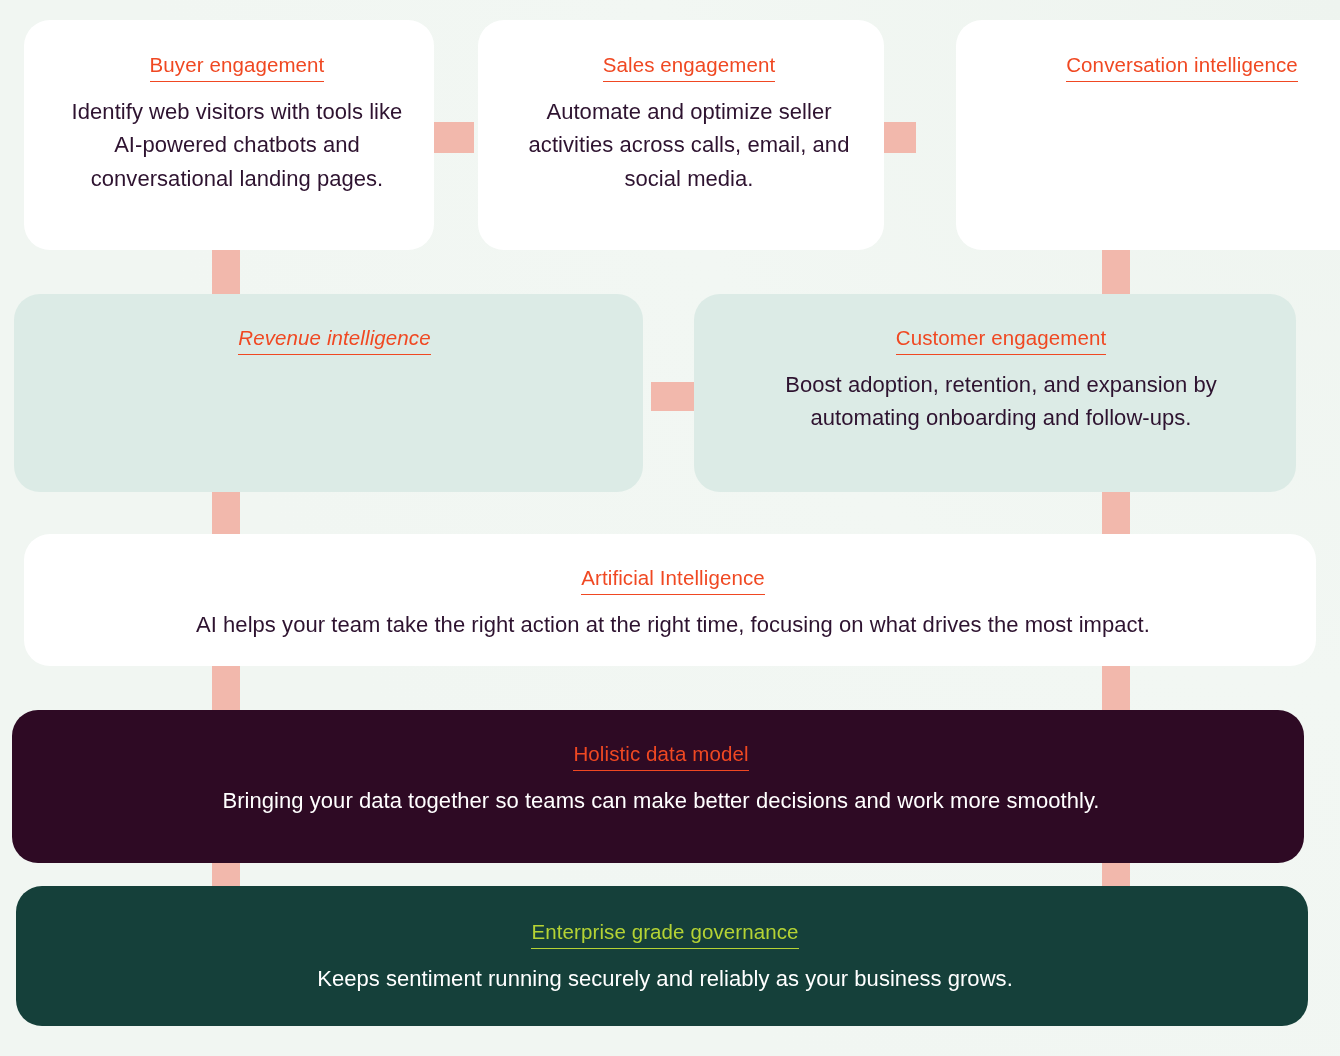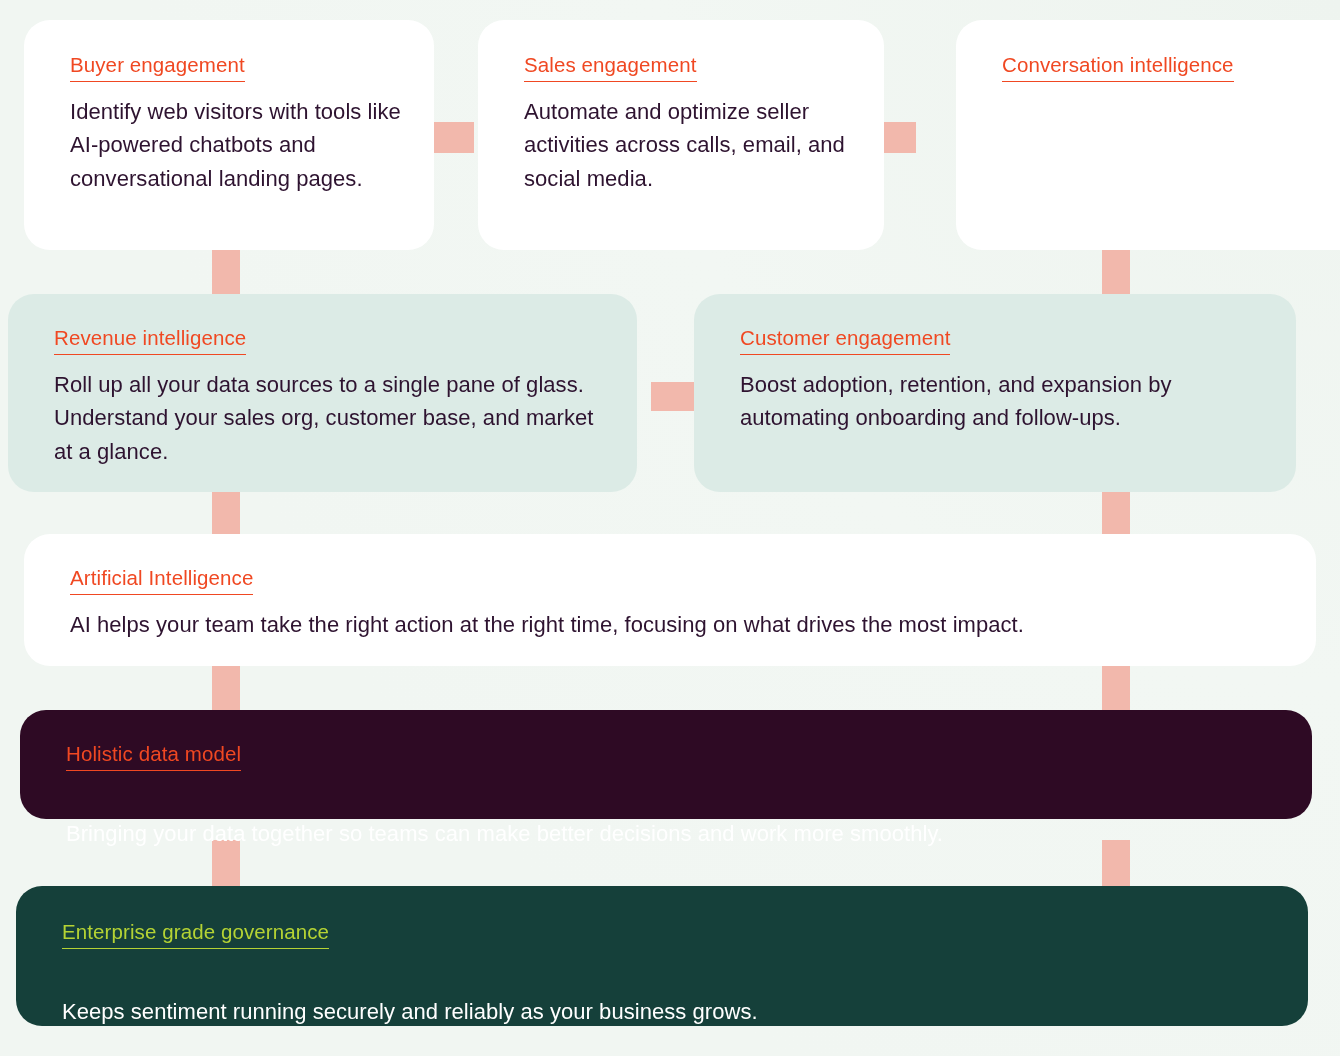--- a/index.html
+++ b/index.html
@@ -29,20 +29,21 @@
     background: #f2b8ac;
     z-index: 1;
   }
 
   
   .card {
     position: absolute;
     border-radius: 26px;
     z-index: 2;
     padding: 0;
+    text-align: center;
   }
   .card-inner {
     padding: 34px 44px 30px 46px;
   }
 
   .card.theme-white  { background: #ffffff; }
   .card.theme-mint   { background: #dcebe6; }
   .card.theme-plum   { background: #2e0a24; }
   .card.theme-forest { background: #15403a; }
 
@@ -64,43 +65,43 @@
 
   .card-body {
     margin: 0;
     font-size: 22px;
     font-weight: 400;
     line-height: 1.54;
     color: #2e1330;
     letter-spacing: 0.05px;
   }
   .theme-plum .card-body,
-  .theme-forest .card-body { color: #ffffff; margin-top: 33px; }
+  .theme-forest .card-body { color: #ffffff; }
 
   
   #card-buyer-engagement        { left: 24px;  top: 20px;  width: 410px; height: 230px; }
   #card-sales-engagement        { left: 478px; top: 20px;  width: 406px; height: 230px; }
   #card-conversation-intelligence { left: 912px; top: 20px; width: 436px; height: 230px; margin-left: 44px; }
 
   #card-buyer-engagement .card-inner,
   #card-sales-engagement .card-inner,
   #card-conversation-intelligence .card-inner { padding: 33px 30px 22px 46px; }
 
   
-  #card-revenue-intelligence  { left: 8px;  top: 294px; width: 629px; height: 198px; }
+  #card-revenue-intelligence  { left: 14px;  top: 294px; width: 629px; height: 198px; font-style: italic; }
   #card-customer-engagement   { left: 694px; top: 294px; width: 602px; height: 198px; }
   #card-revenue-intelligence .card-inner,
   #card-customer-engagement .card-inner { padding: 32px 34px 24px 46px; }
 
   
   #card-artificial-intelligence { left: 24px; top: 534px; width: 1292px; height: 132px; }
   #card-artificial-intelligence .card-inner { padding: 32px 40px 24px 46px; }
 
   
-  #card-holistic-data-model { left: 20px; top: 710px; width: 1292px; height: 109px; }
+  #card-holistic-data-model { left: 12px; top: 710px; width: 1292px; height: 153px; }
   #card-holistic-data-model .card-inner { padding: 32px 40px 24px 46px; }
 
   
   #card-enterprise-governance { left: 16px; top: 886px; width: 1292px; height: 140px; }
   #card-enterprise-governance .card-inner { padding: 34px 40px 26px 46px; }
 
   
   #connector-h-buyer-sales        { left: 430px;  top: 122px; width: 44px;  height: 31px; }
   #connector-h-sales-conversation { left: 872px;  top: 122px; width: 44px;  height: 31px; }
   #connector-v-row1-row2-left     { left: 212px;  top: 250px; width: 28px;  height: 48px; }
@@ -146,21 +147,20 @@
 
   <div class="card theme-white" id="card-conversation-intelligence">
     <div class="card-inner">
       <h3 class="card-title">Conversation intelligence</h3>
     </div>
   </div>
 
   <div class="card theme-mint" id="card-revenue-intelligence">
     <div class="card-inner">
       <h3 class="card-title">Revenue intelligence</h3>
-      <p class="card-body">Roll up all your data sources to a single pane of glass. Understand your sales org, customer base, and market at a glance.</p>
     </div>
   </div>
 
   <div class="card theme-mint" id="card-customer-engagement">
     <div class="card-inner">
       <h3 class="card-title">Customer engagement</h3>
       <p class="card-body">Boost adoption, retention, and expansion by automating onboarding and follow-ups.</p>
     </div>
   </div>
 

